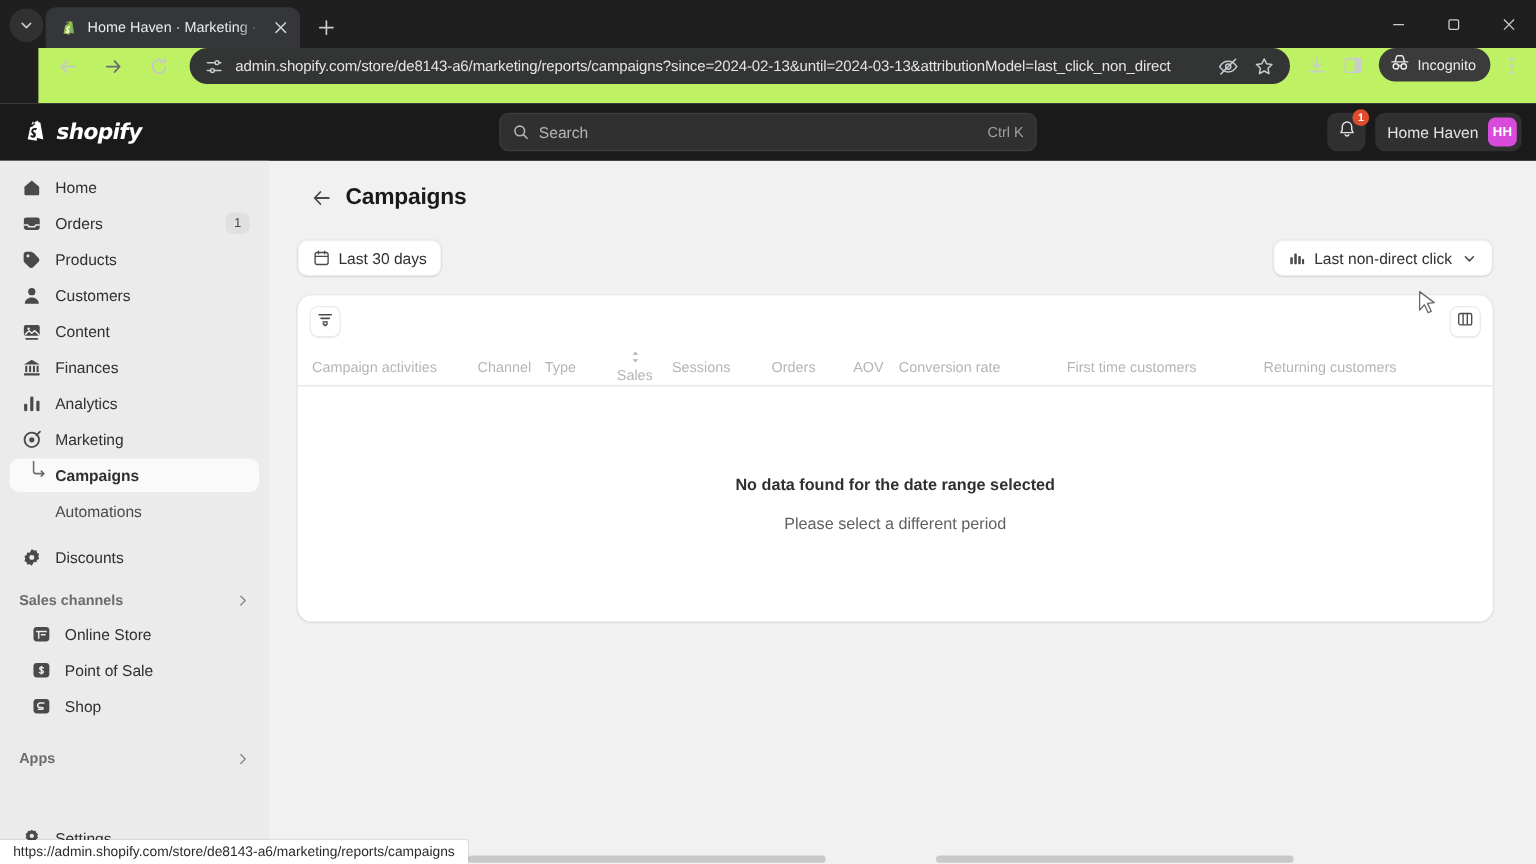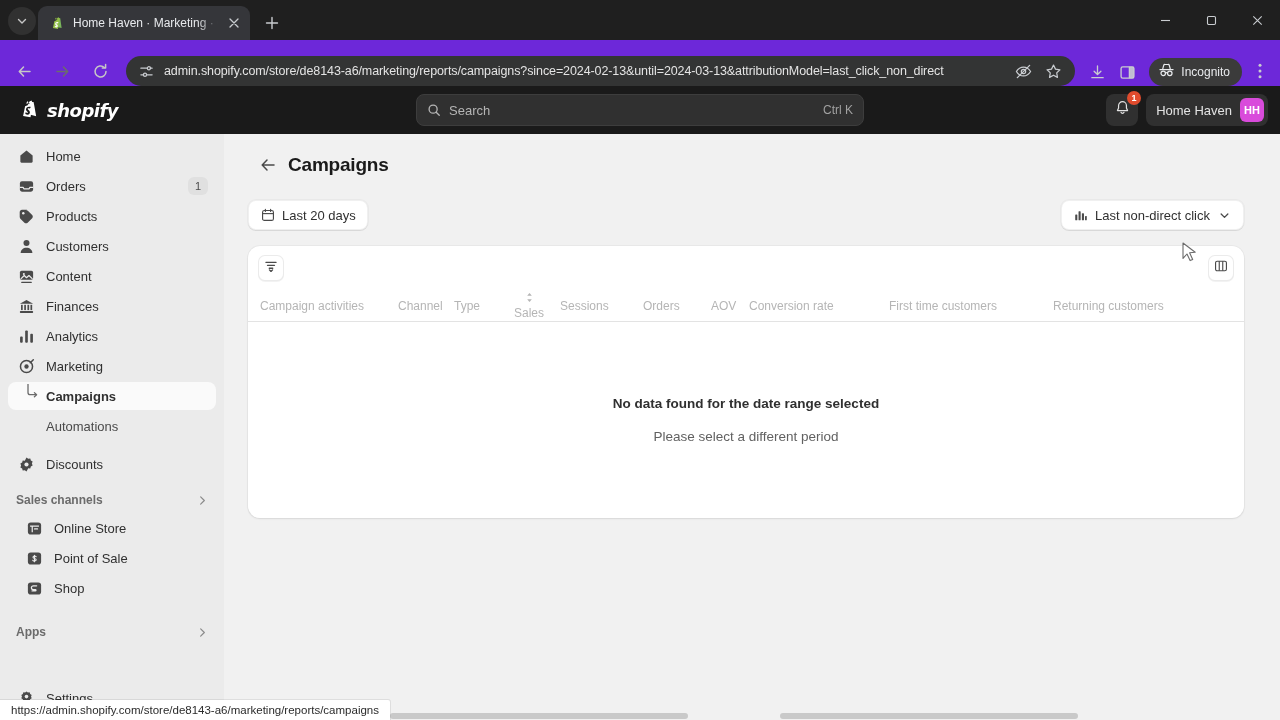--- a/index.html
+++ b/index.html
@@ -44,22 +44,22 @@
   .newtab {
     width: 28px; height: 28px; margin: 0 0 3px 8px; border-radius: 14px;
     color: #c9ccd0; display: flex; align-items: center; justify-content: center; flex: none;
   }
   .wincontrols {
     position: absolute; right: 0; top: 0; height: 40px; display: flex; align-items: center;
   }
   .wc { width: 46px; height: 40px; display: flex; align-items: center; justify-content: center; color: #c9ccd0; }
 
   .toolbar {
-    height: 46px; background: #6d28d9;
-    display: flex; align-items: flex-end; gap: 2px; padding: 0 6px;
+    height: 46px; background: #bef264;
+    display: flex; align-items: flex-start; gap: 2px; padding: 0 6px; margin-left: 32px;
   }
   .navbtn { width: 30px; height: 30px; margin: 0 3px; display: flex; align-items: center; justify-content: center; color: #c7c7c7; border-radius: 15px; }
   .navbtn.disabled { color: #6c6c6c; }
   .omnibox {
     flex: 1; height: 30px; background: #333434; border-radius: 16px;
     display: flex; align-items: center; gap: 10px; padding: 0 8px 0 12px;
     margin: 0 6px; min-width: 0;
   }
   .omni-icon { width: 16px; height: 16px; flex: none; color: #c9ccd0; display:flex;align-items:center;justify-content:center; }
   .omni-url {
@@ -576,21 +576,21 @@
 
         <div class="filters-row">
           <div class="pill-btn">
             <span class="ico">
               <svg width="14" height="14" viewBox="0 0 16 16">
                   <rect x="1.8" y="2.8" width="12.4" height="11.4" rx="2" stroke="currentColor" stroke-width="1.3" fill="none"></rect>
                   <path d="M1.8 6.4h12.4" stroke="currentColor" stroke-width="1.3"></path>
                   <path d="M5 1.5v2.4M11 1.5v2.4" stroke="currentColor" stroke-width="1.3" stroke-linecap="round"></path>
                 </svg>
             </span>
-            <span>Last 20 days</span>
+            <span>Last 30 days</span>
           </div>
 
           <div class="pill-btn attr-btn">
             <span class="ico">
               <svg width="14" height="14" viewBox="0 0 16 16">
                   <rect x="1.4" y="7.4" width="2.4" height="6.6" rx="0.7" fill="currentColor"></rect>
                   <rect x="5.2" y="3.6" width="2.4" height="10.4" rx="0.7" fill="currentColor"></rect>
                   <rect x="9" y="6" width="2.4" height="8" rx="0.7" fill="currentColor"></rect>
                   <rect x="12.6" y="9" width="2" height="5" rx="0.7" fill="currentColor"></rect>
                 </svg>

